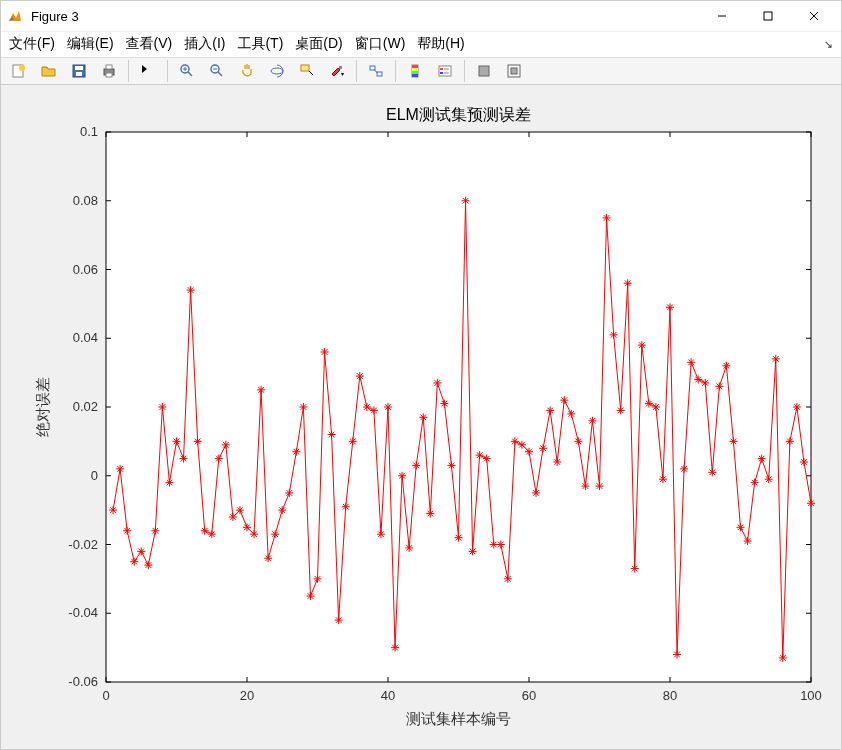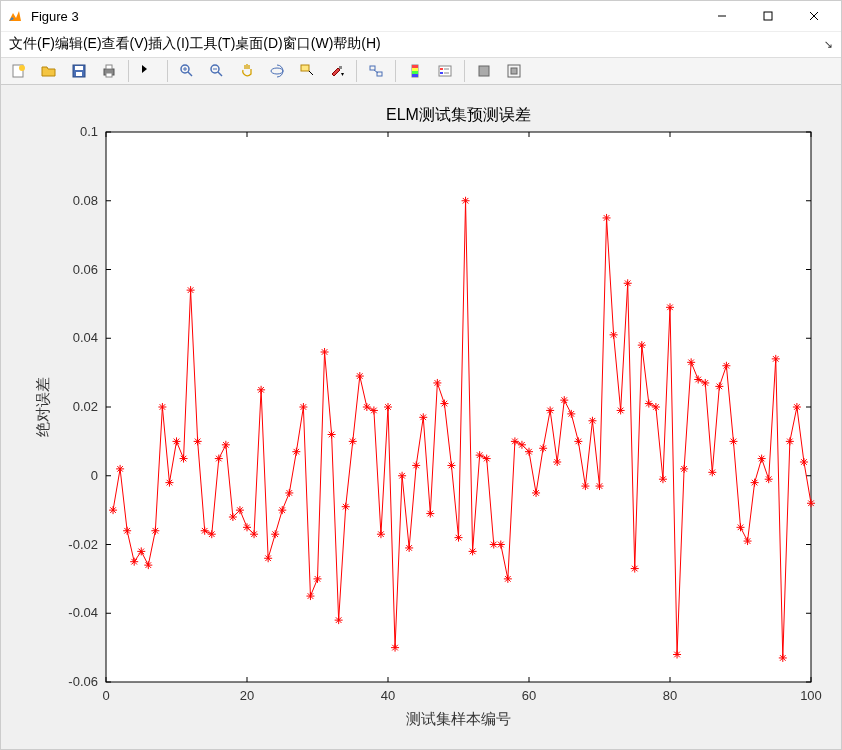--- a/index.html
+++ b/index.html
@@ -4,21 +4,21 @@
 <style>
 * { box-sizing: border-box; margin: 0; padding: 0; }
 body { font-family: "Microsoft YaHei", Arial, sans-serif; background: #f0f0f0; width: 842px; height: 750px; overflow: hidden; }
 .window { width: 842px; height: 750px; background: #fdba74; border: 1px solid #ccc; display: flex; flex-direction: column; }
 .titlebar { height: 32px; background: #fff; display: flex; align-items: center; padding: 0 4px; border-bottom: 1px solid #eee; }
 .titlebar .app-icon { width: 20px; height: 20px; margin-right: 6px; display: flex; align-items: center; justify-content: center; }
 .titlebar .app-icon svg { width: 16px; height: 16px; }
 .titlebar .title { font-size: 13px; color: #000; flex: 1; }
 .titlebar .win-btns { display: flex; gap: 0; }
 .titlebar .win-btn { width: 46px; height: 30px; display: flex; align-items: center; justify-content: center; cursor: pointer; }
-.menubar { height: 28px; background: #fff; display: flex; align-items: center; padding: 0 8px; font-size: 14px; color: #000; border-bottom: 1px solid #ddd; }
+.menubar { height: 28px; background: #fff; display: flex; align-items: center; padding: 0 8px; gap: 12px; font-size: 14px; color: #000; border-bottom: 1px solid #ddd; }
 .menubar .menu-item { cursor: pointer; }
 .menubar .spacer { flex: 1; }
 .menubar .menu-arrow { font-size: 11px; color: #333; cursor: pointer; }
 .toolbar { height: 30px; background: #f5f5f5; display: flex; align-items: center; padding: 0 4px; gap: 2px; border-bottom: 1px solid #ccc; }
 .toolbar .tbtn { width: 28px; height: 26px; display: flex; align-items: center; justify-content: center; cursor: pointer; border: 1px solid transparent; border-radius: 2px; }
 .toolbar .sep { width: 1px; height: 22px; background: #ccc; margin: 0 3px; }
 .toolbar svg { width: 16px; height: 16px; }
 .chart-area { flex: 1; background: #f0f0f0; position: relative; padding: 10px; }
 .chart-svg { width: 100%; height: 100%; background: #f0f0f0; }
 .axis-label { font-size: 15px; fill: #333; }

